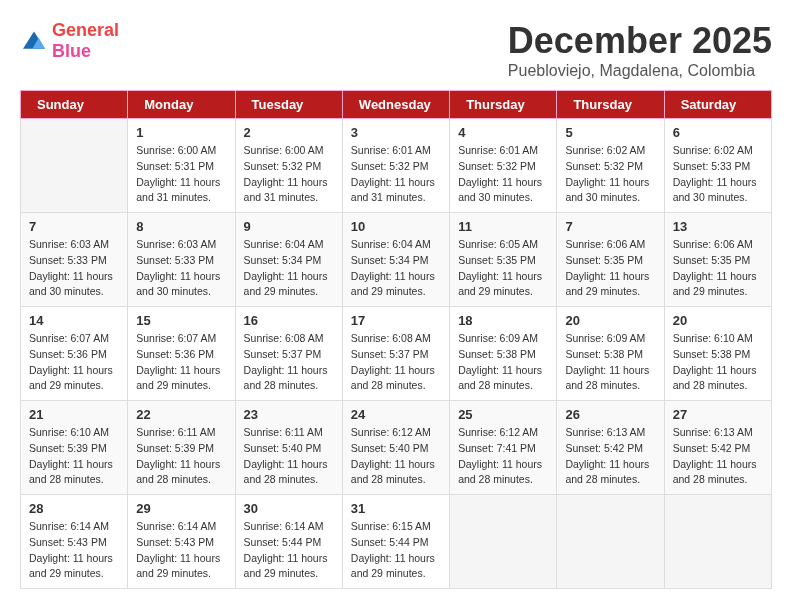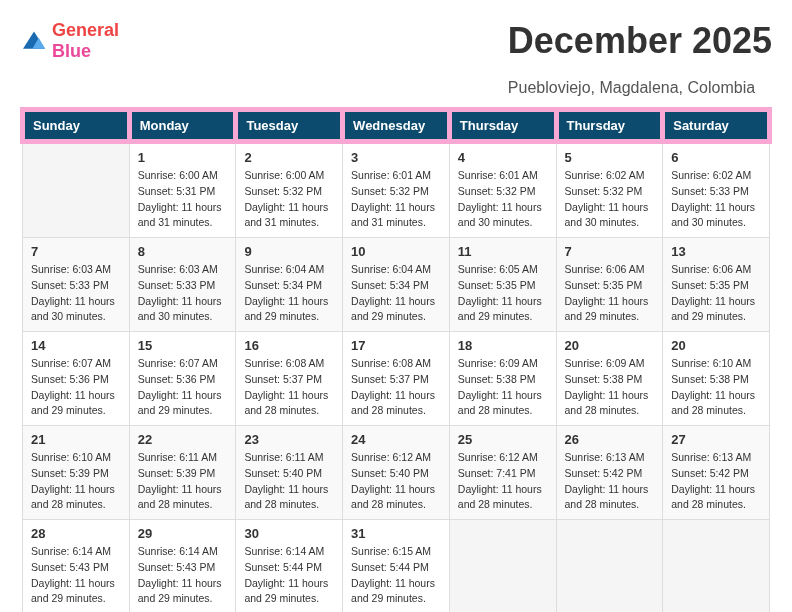--- a/index.html
+++ b/index.html
@@ -30,35 +30,34 @@
       text-align: left;
     }
     .month-title {
       font-size: 36px;
       font-weight: bold;
       color: #333;
     }
     .location-title {
       font-size: 16px;
       color: #555;
-      margin-top: 17px;
     }
     .calendar {
       width: 100%;
       border-collapse: collapse;
       border: 1px solid #ccc;
     }
     .calendar th {
-      background: #0c4a6e;
+      background: #b91c1c;
       color: #fff;
       font-size: 13px;
       font-weight: bold;
-      padding: 6px 8px;
+      padding: 6px 16px;
       text-align: left;
-      border: 5px solid #f9a8d4;
+      border: 1px solid #f9a8d4;
     }
     .calendar td {
       vertical-align: top;
       padding: 6px 8px;
       border: 1px solid #ddd;
       font-size: 11px;
       color: #333;
       width: 14.28%;
       min-height: 80px;
       background: #fff;

